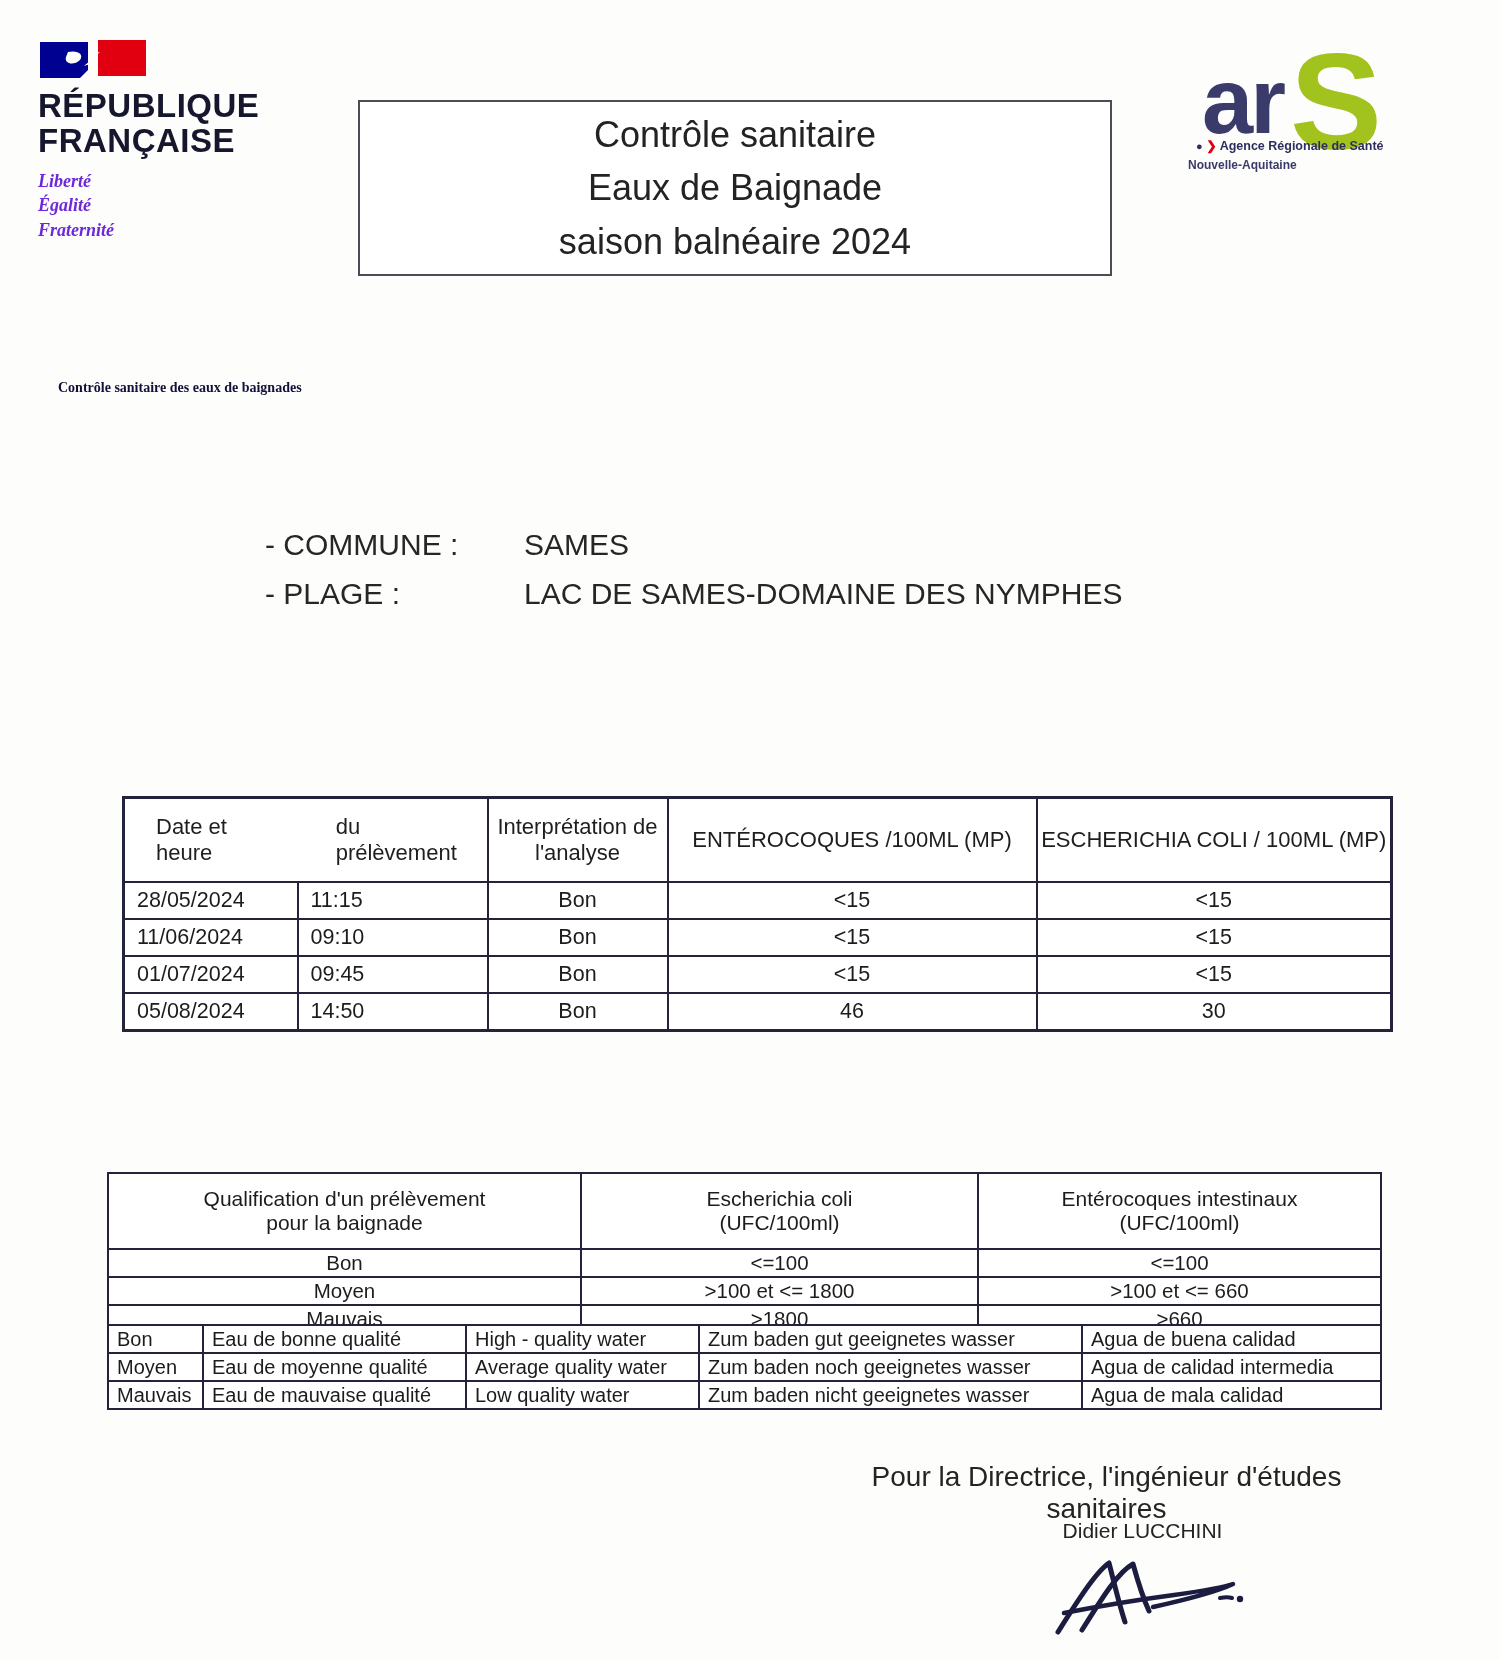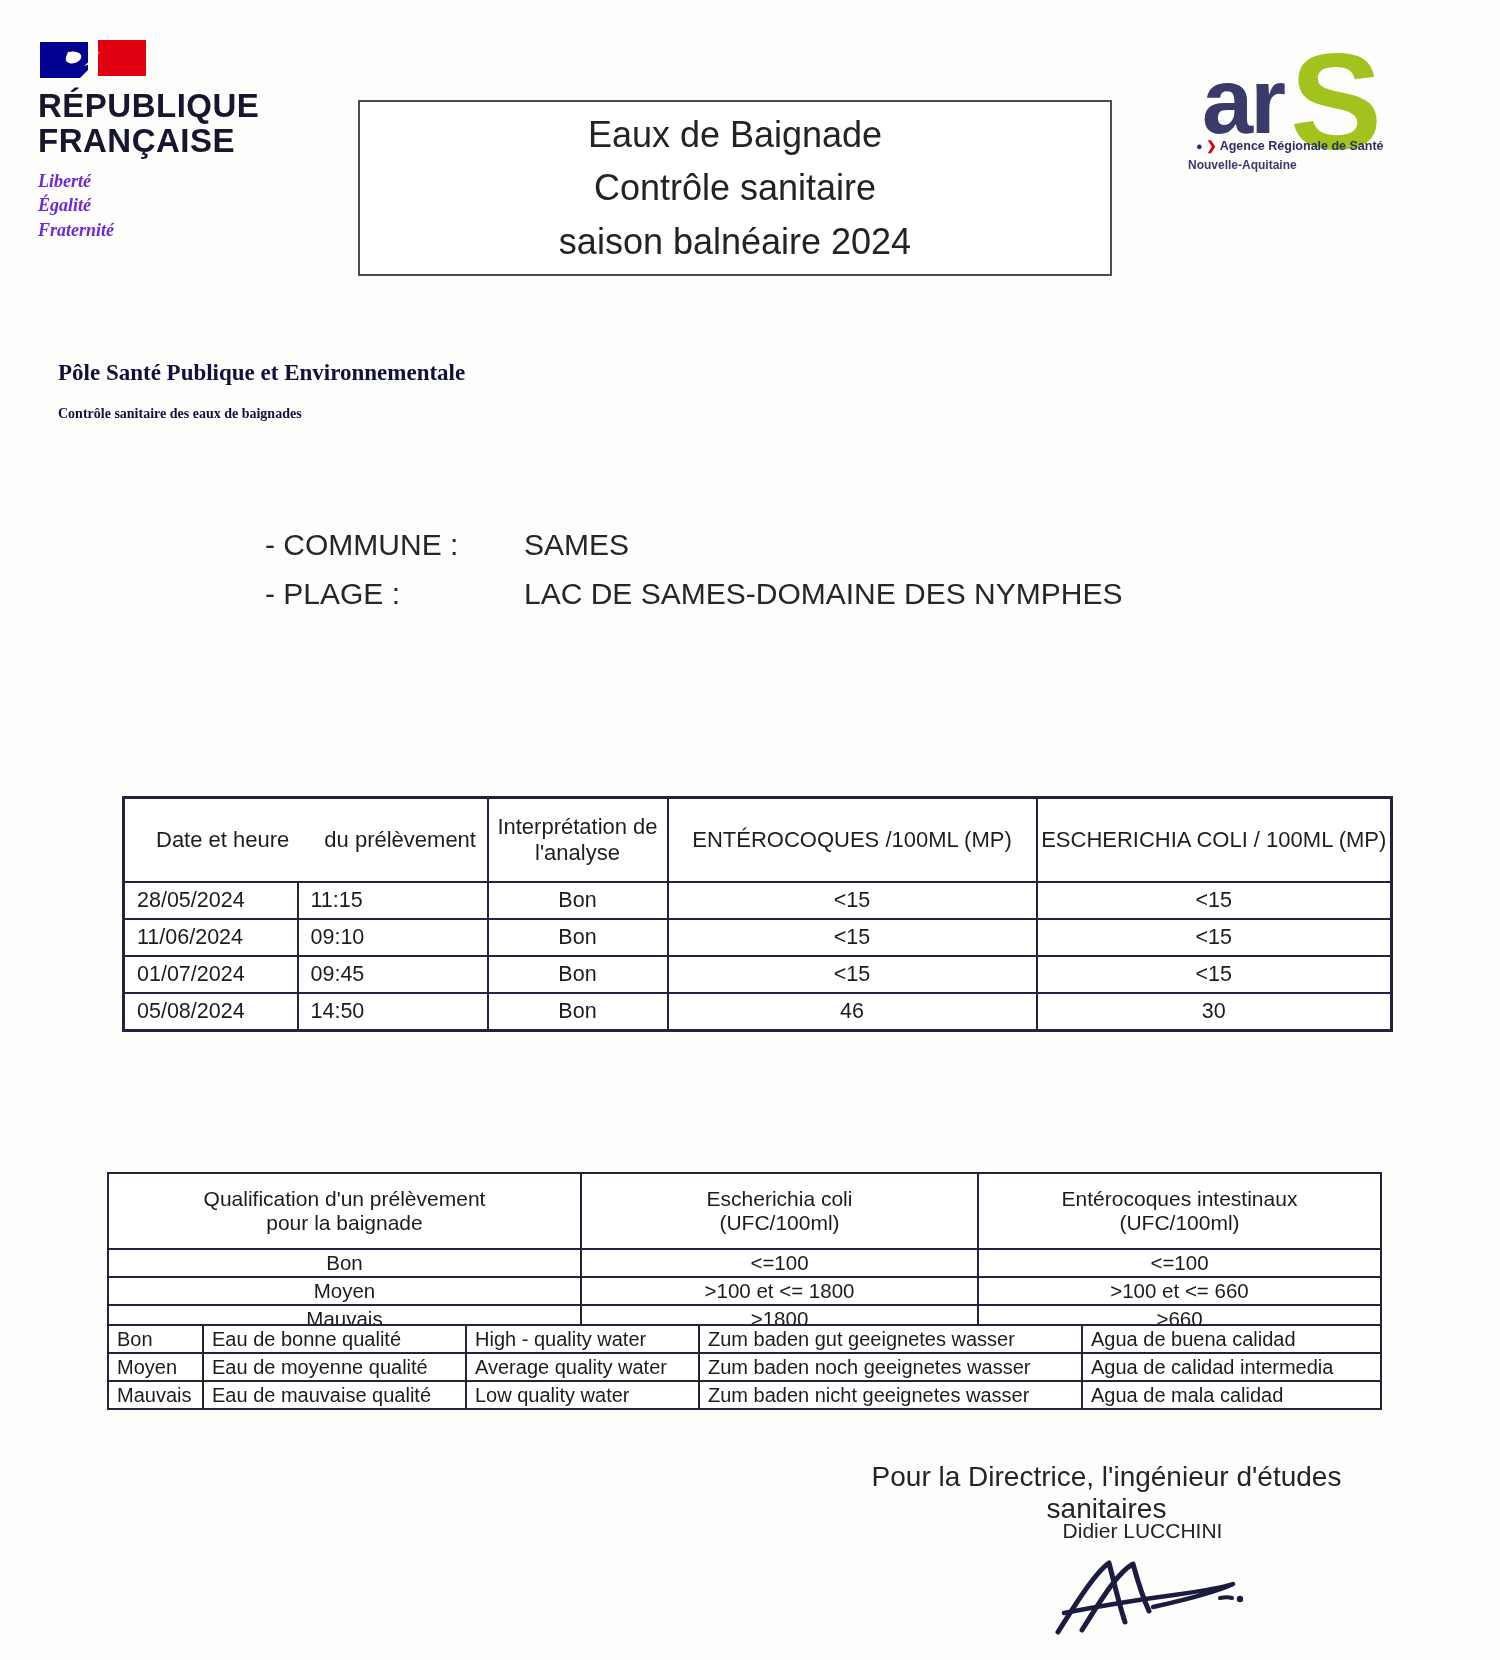--- a/index.html
+++ b/index.html
@@ -42,21 +42,21 @@
   .loc-label{width:259px;flex:0 0 259px;}
   
   table{border-collapse:collapse;table-layout:fixed;background:#fff;}
   .results-table{position:absolute;left:122px;top:796px;width:1268px;
     border:3px solid #23233c;}
   .results-table th,.results-table td{border:2px solid #23233c;overflow:hidden;}
   .results-table th{height:80px;font-size:22px;font-weight:normal;color:#1e1e1e;
     text-align:center;vertical-align:middle;}
   .results-table td{height:33px;font-size:21.5px;text-align:center;
     vertical-align:middle;color:#1c1c1c;}
-  .hdr-datetime{display:flex;align-items:center;padding-left:30px;gap:35px;
+  .hdr-datetime{display:flex;align-items:center;padding-left:30px;gap:48px;
     text-align:left;}
   .cell-left{text-align:left !important;padding-left:12px;}
   .preline{white-space:pre-line;}
   .qual-table{position:absolute;left:107px;top:1172px;width:1273px;
     border:2px solid #8b5cf6;}
   .qual-table th,.qual-table td{border:2px solid #23233c;text-align:center;
     vertical-align:middle;color:#1c1c1c;overflow:hidden;}
   .qual-table th{height:72px;font-size:21px;font-weight:normal;}
   .qual-table td{height:24px;font-size:20.5px;}
   .legend-table{position:absolute;left:107px;top:1324px;width:1273px;
@@ -86,38 +86,37 @@
     <div>FRANÇAISE</div>
   </div>
   <div class="rf-motto">
     <div>Liberté</div>
     <div>Égalité</div>
     <div>Fraternité</div>
   </div>
 </div>
 
 <div class="title-box">
+  <div>Contrôle sanitaire</div>
   <div>Eaux de Baignade</div>
-  <div>Contrôle sanitaire</div>
   <div>saison balnéaire 2024</div>
 </div>
 
 <div class="ars">
   <span class="ars-ar">ar</span>
   <span class="ars-s">S</span>
   <div class="ars-sub">
     <span class="ars-dot">●</span>
     <span class="ars-chevron">❯</span>
     <span>Agence Régionale de Santé</span>
   </div>
   <div class="ars-region">Nouvelle-Aquitaine</div>
 </div>
 
 <div class="pole">
-  <div class="pole-l1">Pôle Santé Publique et Environnementale</div>
   <div class="pole-l2">Contrôle sanitaire des eaux de baignades</div>
 </div>
 
 <div class="location">
   <div class="loc-row">
     <span class="loc-label">- COMMUNE :</span>
     <span>SAMES</span>
   </div>
   <div class="loc-row">
     <span class="loc-label">- PLAGE :</span>

